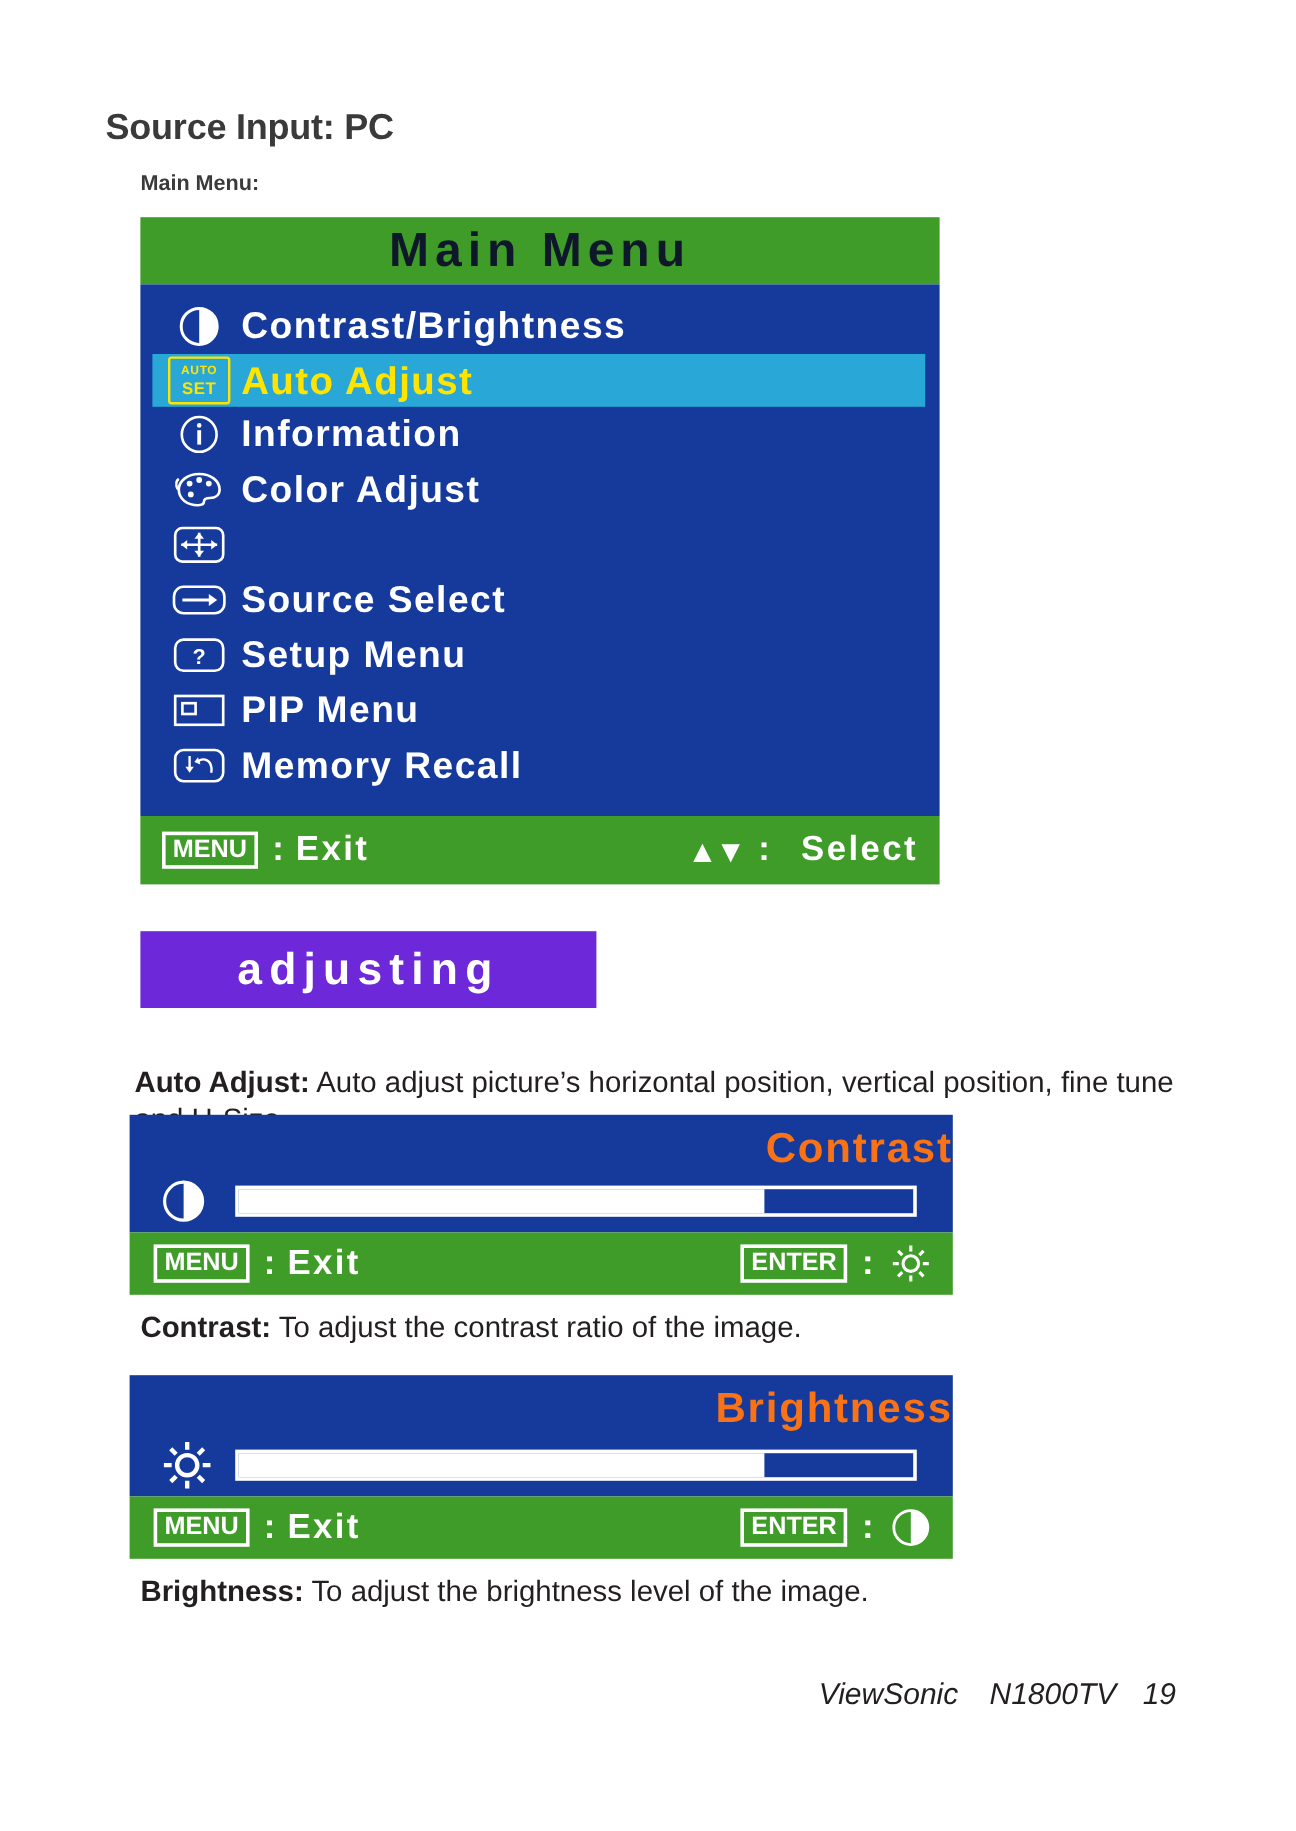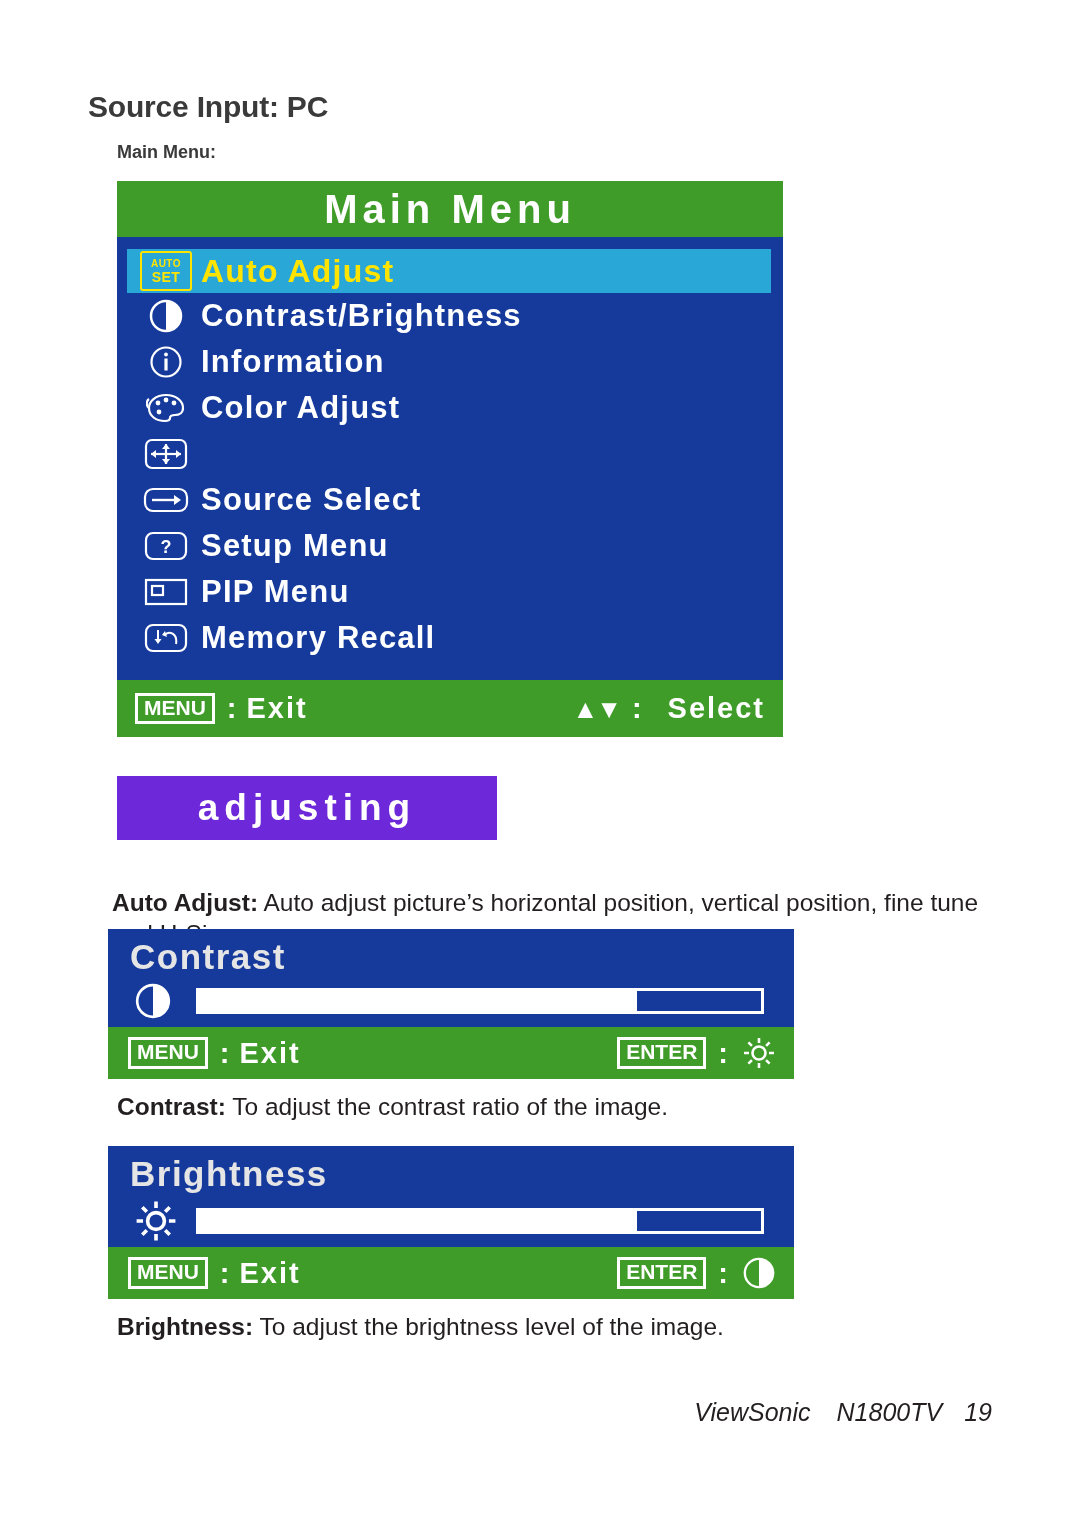--- a/index.html
+++ b/index.html
@@ -40,21 +40,21 @@
     color: #3a3a3a;
   }
 
   
   .osd {
     position: absolute;
     box-sizing: border-box;
   }
   .osd-header {
     background: #3f9c28;
-    color: #ffffff;
+    color: #0f172a;
     font-weight: bold;
     text-align: left;
     letter-spacing: 4px;
     display: flex;
     align-items: center;
     justify-content: center;
   }
   .osd-body {
     background: #153a9b;
     position: relative;
@@ -224,26 +224,27 @@
     height: 98px;
     padding: 10px 0 0 0;
     box-sizing: border-box;
   }
   #brightness-panel .osd-body { height: 101px; }
   .slider-panel .osd-footer {
     height: 52px;
     padding: 0 20px;
   }
   .panel-title {
-    color: #e5e5e5;
+    color: #f97316;
     font-size: 35px;
     font-weight: bold;
     letter-spacing: 1.5px;
     margin-left: 22px;
     line-height: 1;
+    text-align: right;
   }
   .slider-row {
     display: flex;
     align-items: center;
     margin-top: 8px;
     padding-left: 26px;
   }
   .slider-row .icon-slot {
     width: 62px;
     min-width: 62px;
@@ -277,38 +278,38 @@
 
   <div class="page-title">Source Input: PC</div>
   <div class="sub-title">Main Menu:</div>
 
   <div class="osd" id="main-menu">
 
     <div class="osd-header">Main Menu</div>
 
     <div class="osd-body">
 
+      <div class="menu-row">
+        <span class="menu-icon">
+          <svg width="36" height="36" viewBox="0 0 36 36">
+            <circle cx="18" cy="18" r="15" fill="none" stroke="#ffffff" stroke-width="2.5"></circle>
+            <path d="M18 3 A15 15 0 0 1 18 33 Z" fill="#ffffff"></path>
+          </svg>
+        </span>
+        <span class="menu-label">Contrast/Brightness</span>
+      </div>
+
       <div class="menu-row highlight">
         <span class="menu-icon">
           <span class="autoset">
             <span class="a1">AUTO</span>
             <span class="a2">SET</span>
           </span>
         </span>
         <span class="menu-label">Auto Adjust</span>
-      </div>
-
-      <div class="menu-row">
-        <span class="menu-icon">
-          <svg width="36" height="36" viewBox="0 0 36 36">
-            <circle cx="18" cy="18" r="15" fill="none" stroke="#ffffff" stroke-width="2.5"></circle>
-            <path d="M18 3 A15 15 0 0 1 18 33 Z" fill="#ffffff"></path>
-          </svg>
-        </span>
-        <span class="menu-label">Contrast/Brightness</span>
       </div>
 
       <div class="menu-row">
         <span class="menu-icon">
           <svg width="36" height="36" viewBox="0 0 36 36">
             <circle cx="18" cy="18" r="14.5" fill="none" stroke="#ffffff" stroke-width="2.2"></circle>
             <circle cx="18" cy="10.5" r="1.9" fill="#ffffff"></circle>
             <rect x="16.4" y="14.5" width="3.2" height="12" fill="#ffffff"></rect>
           </svg>
         </span>
@@ -474,19 +475,19 @@
           </svg>
         </span>
       </span>
     </div>
   </div>
 
   <div class="body-text" id="brightness-desc">
     <b>Brightness:</b><span> To adjust the brightness level of the image.</span>
   </div>
 
-  <div style="position:absolute; right:88px; top:1398px; display:flex; align-items:center; font-style:italic; font-size:25px; color:#231f20;">
+  <div style="position:absolute; right:100px; top:1398px; display:flex; align-items:center; font-style:italic; font-size:25px; color:#231f20;">
     <span>ViewSonic</span>
     <span style="margin-left:26px">N1800TV</span>
     <span style="margin-left:22px">19</span>
   </div>
 
 </div>
 
 </body></html>

